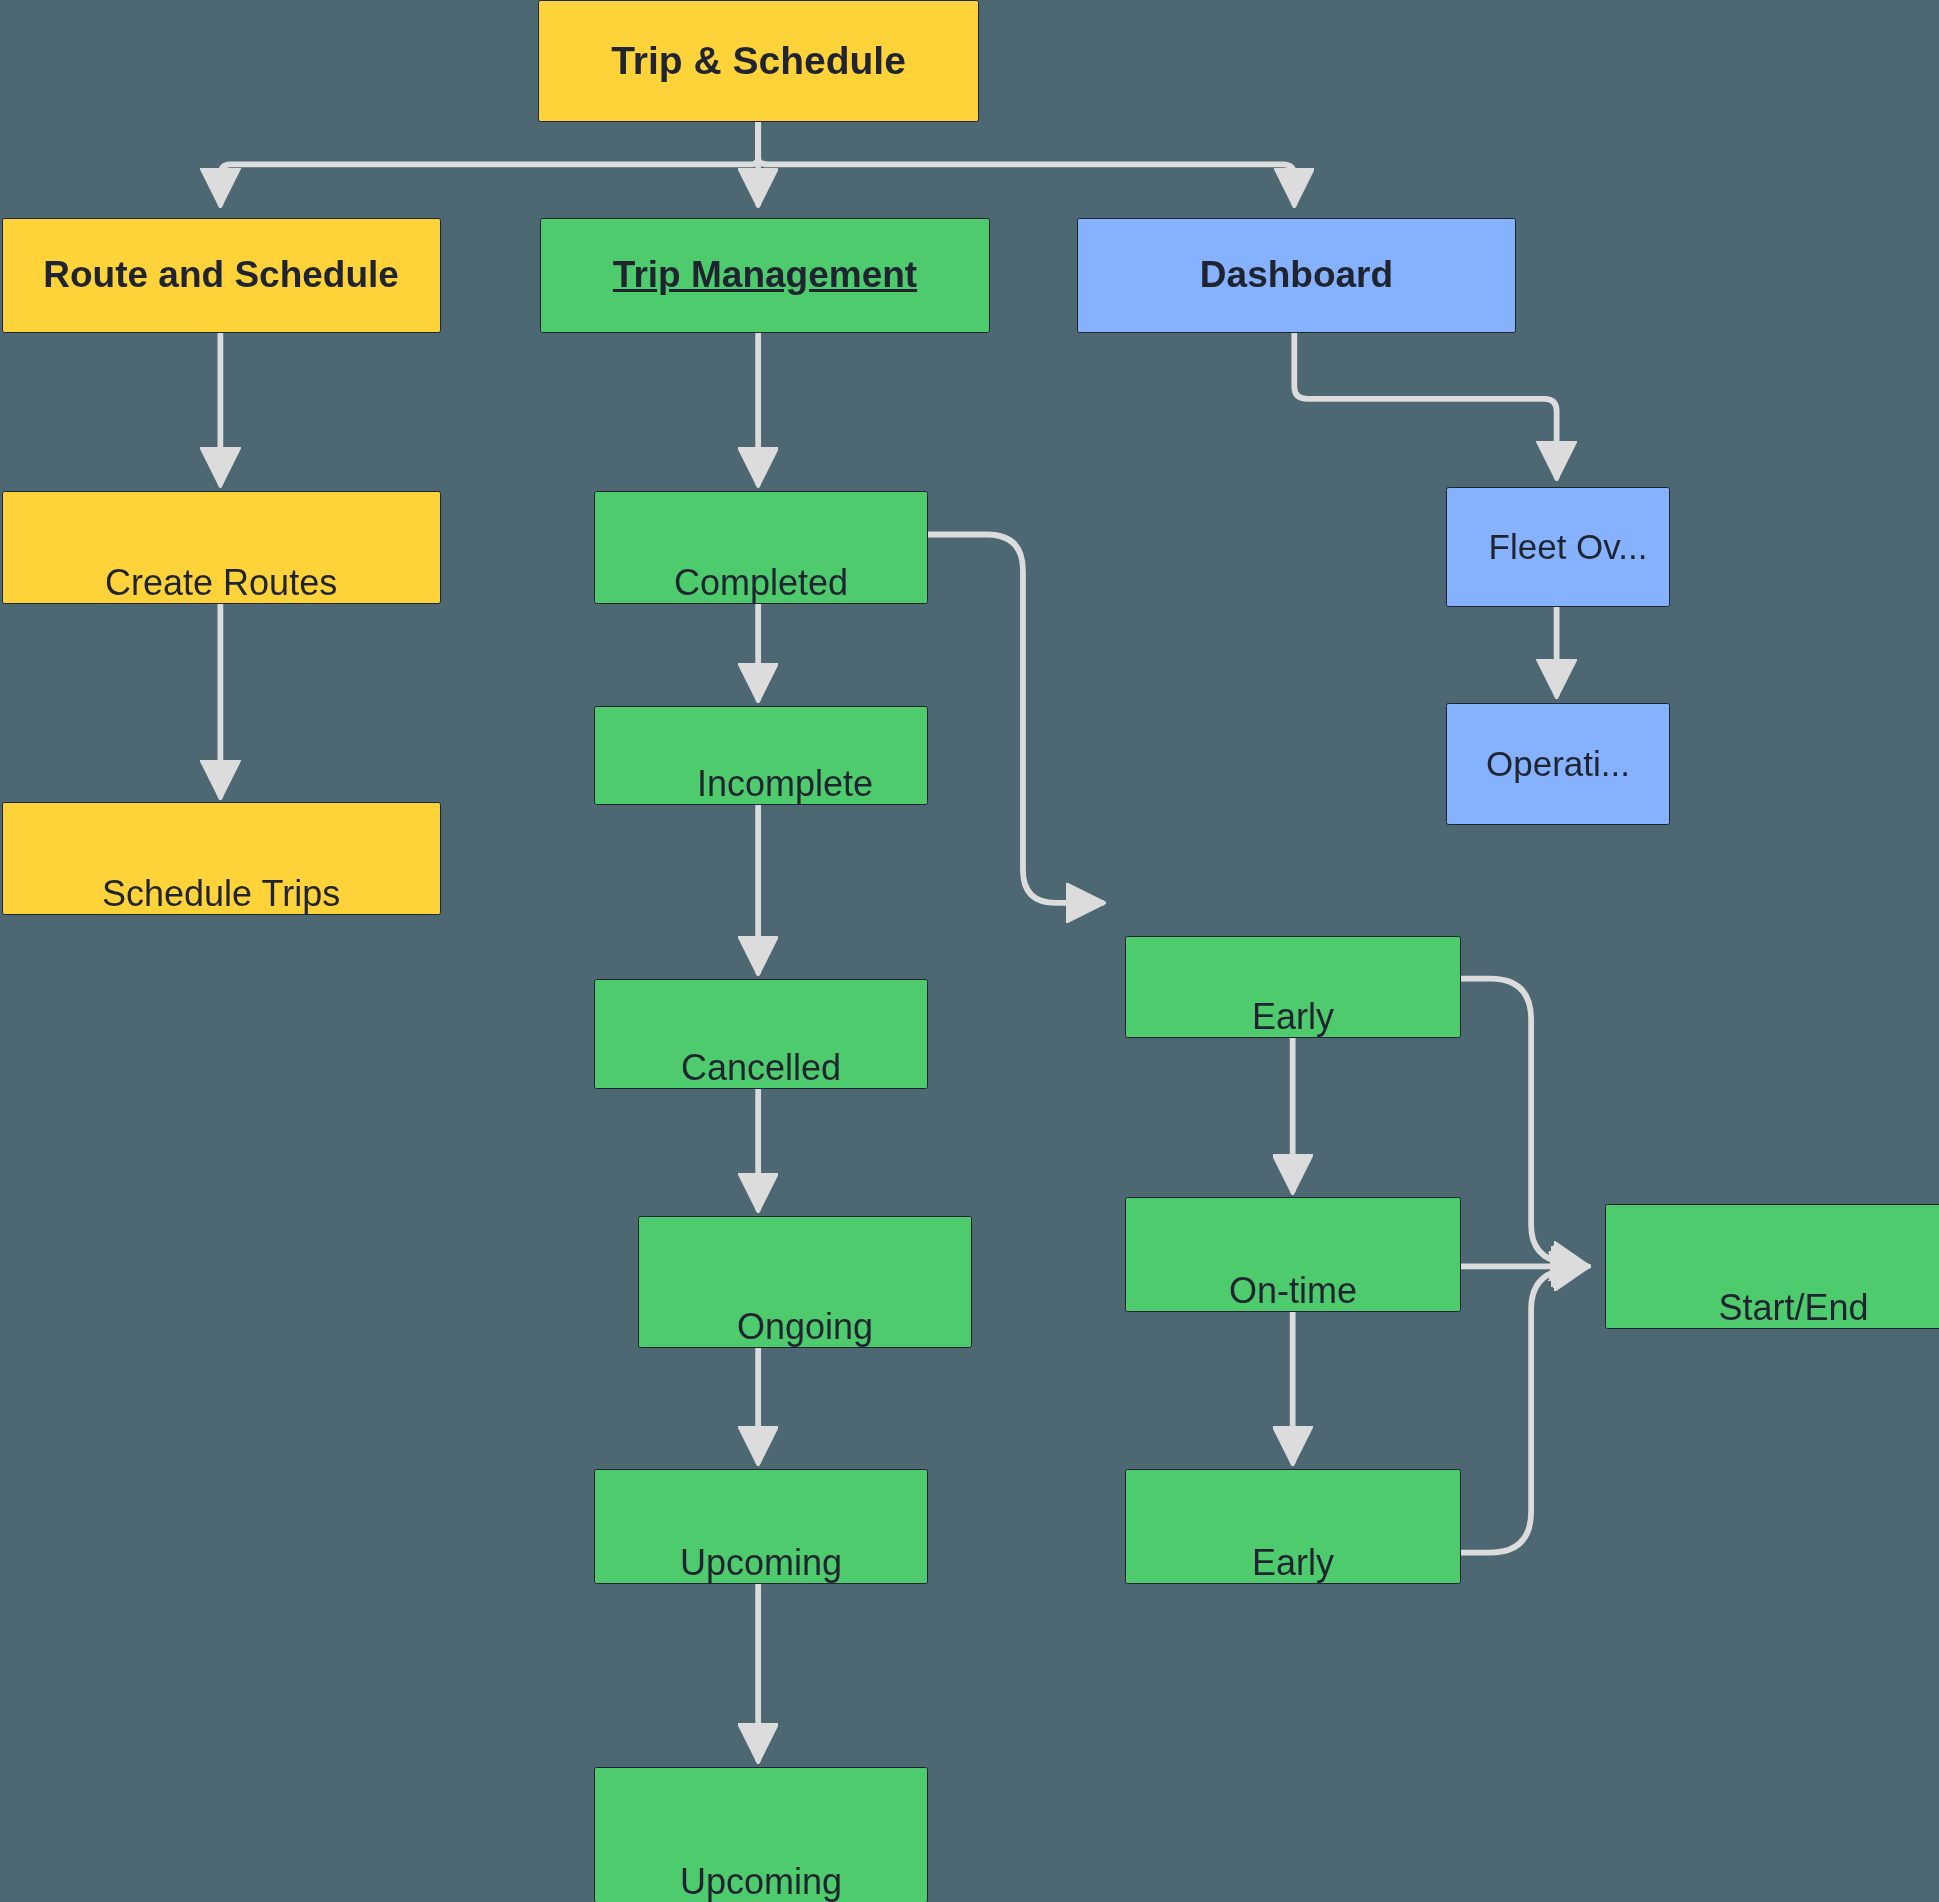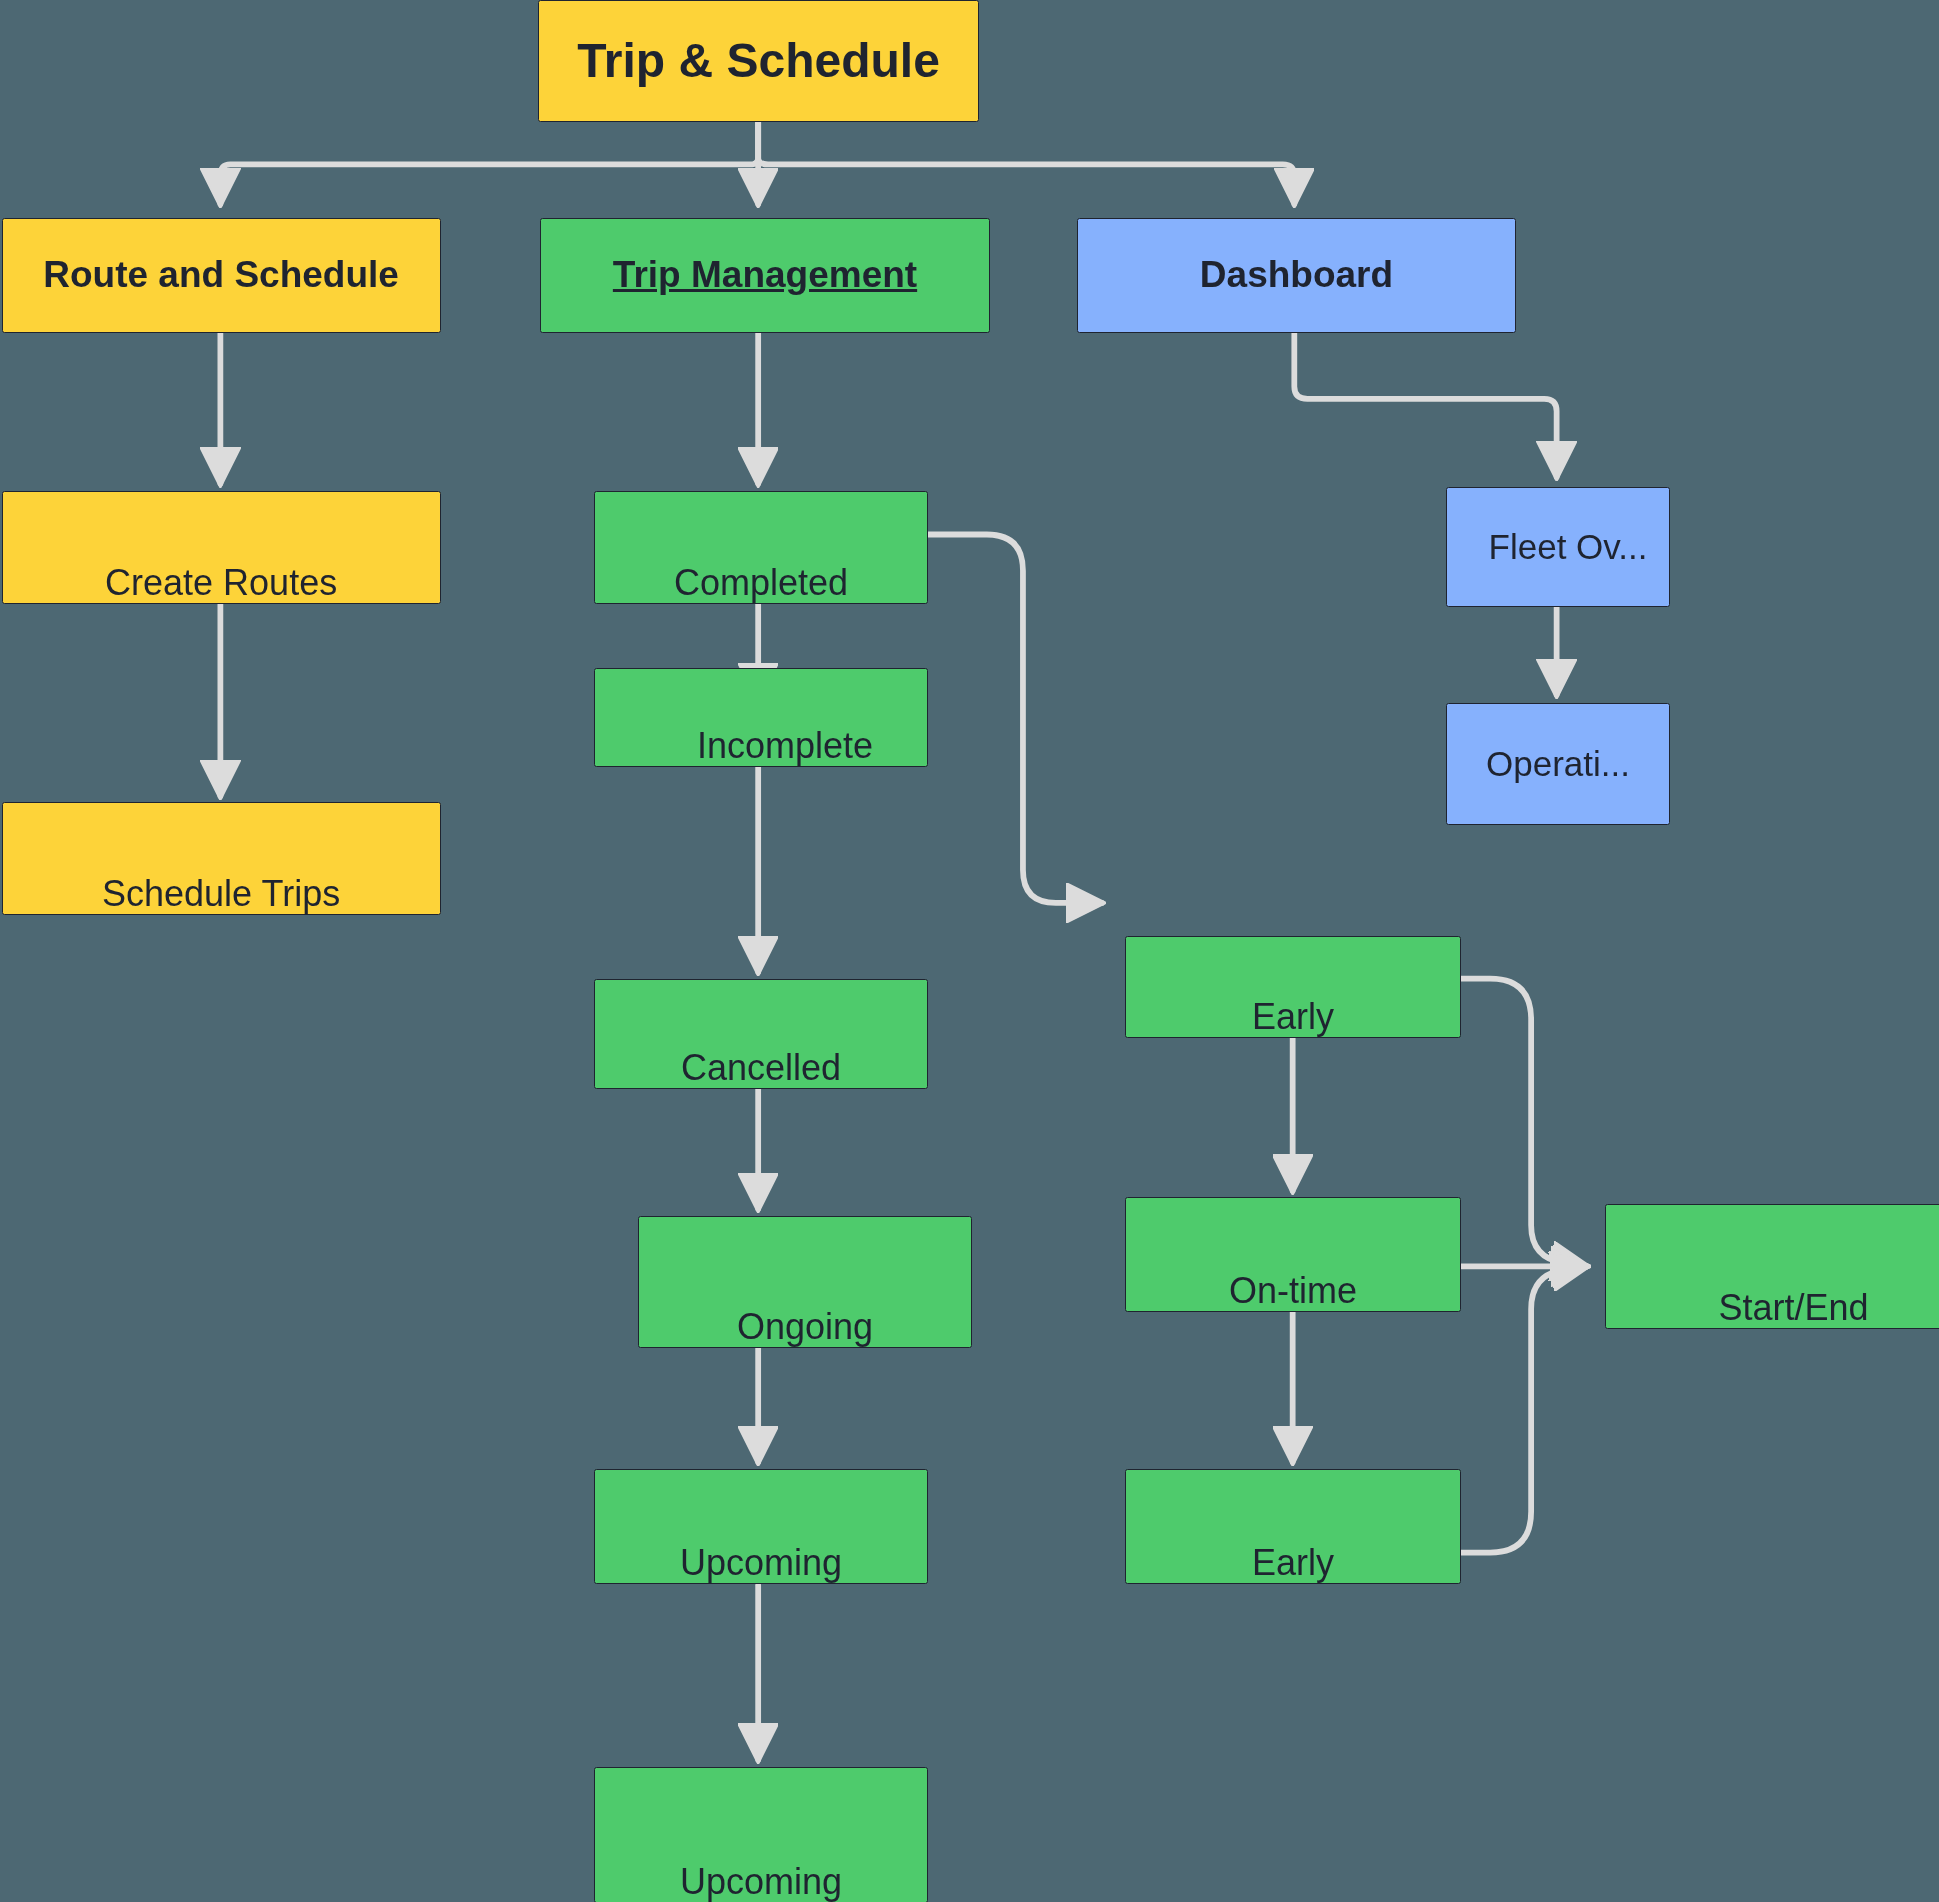--- a/index.html
+++ b/index.html
@@ -34,21 +34,21 @@
     border-radius: 2.5px;
     color: #1f2430;
     line-height: 1.15;
     overflow: hidden;
     z-index: 2;
   }
   .node.yellow { background: #fdd339; }
   .node.green  { background: #4ecb6c; }
   .node.blue   { background: #86b1fd; }
 
-  .node.root   { font-size: 48px; font-weight: bold; }
+  .node.root   { font-size: 39px; font-weight: bold; }
   .node.lvl1   { font-size: 37px; font-weight: bold; }
   .node.leaf   { font-size: 36px; font-weight: normal; align-items: flex-end; }
   .node.small  { font-size: 35px; font-weight: normal; }
 </style>
 </head>
 <body>
 
 <div id="canvas">
 
   <svg id="edge-layer" viewBox="0 0 2358 2313" width="1939" height="1902">
@@ -120,21 +120,21 @@
   </div>
 
   <div class="node yellow leaf" style="left:1.6px; top:802px; width:439px; height:113px;">
     <span>Schedule Trips</span>
   </div>
 
   <div class="node green leaf" style="left:594px; top:491px; width:334px; height:113px;">
     <span>Completed</span>
   </div>
 
-  <div class="node green leaf" style="left:594px; top:668px; width:334px; height:99px;padding-left:48px;">
+  <div class="node green leaf" style="left:594px; top:706px; width:334px; height:99px;padding-left:48px;">
     <span>Incomplete</span>
   </div>
 
   <div class="node green leaf" style="left:594px; top:979px; width:334px; height:110px;">
     <span>Cancelled</span>
   </div>
 
   <div class="node green leaf" style="left:594px; top:1216px; width:334px; height:132px;margin-left:44px;">
     <span>Ongoing</span>
   </div>

